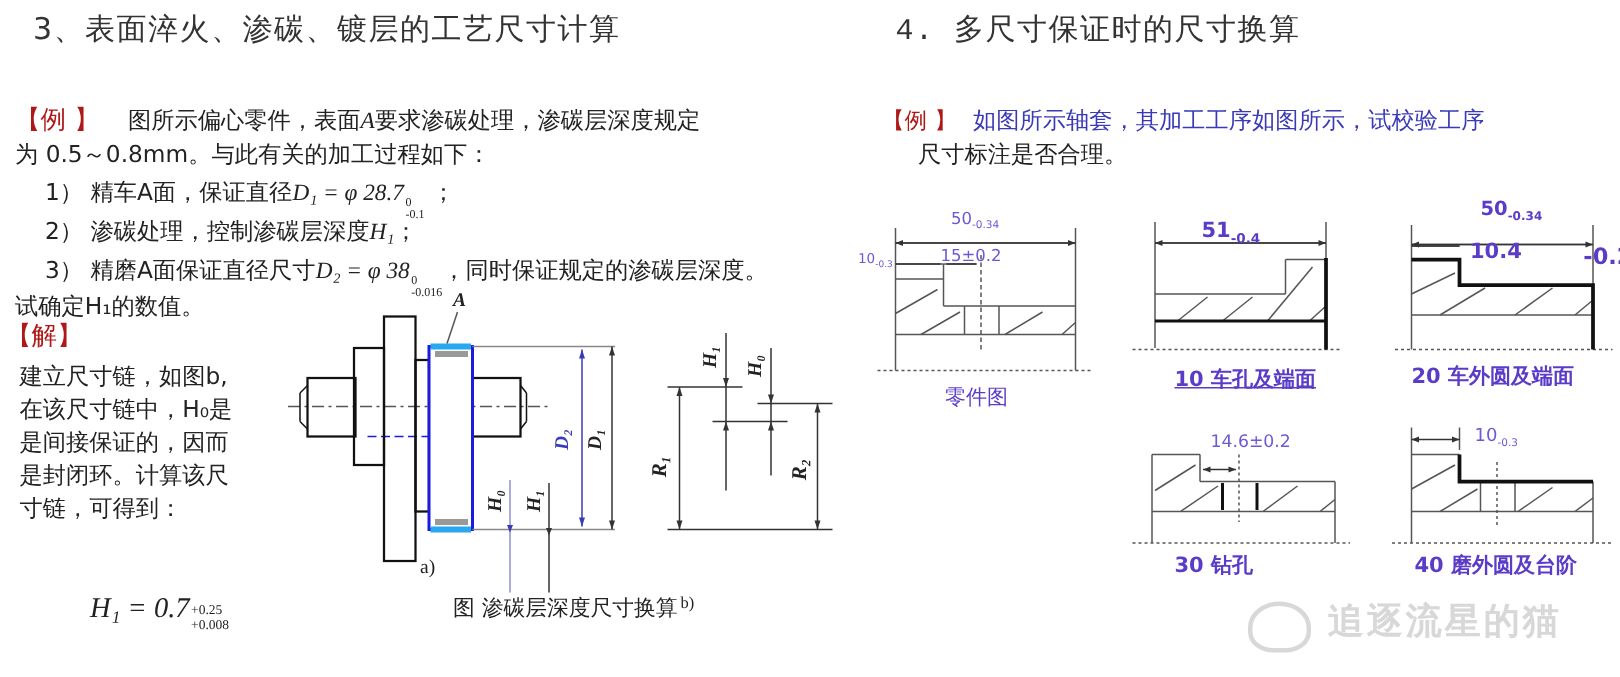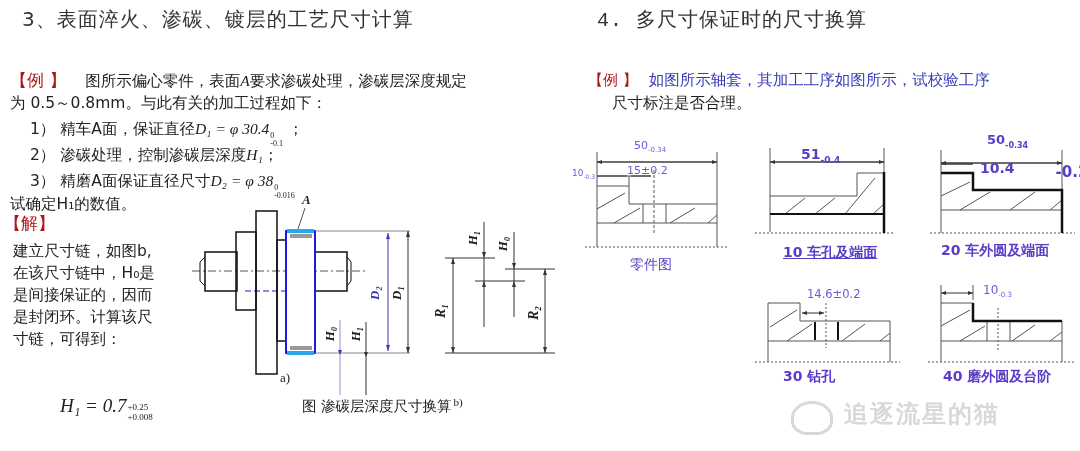--- a/index.html
+++ b/index.html
@@ -27,33 +27,33 @@
 
 <div class="abs heading" style="left:22px;top:6px;">3、表面淬火、渗碳、镀层的工艺尺寸计算</div>
 
 <div class="abs body-text" style="left:10px;top:70px;">
   <span class="red" style="font-size:17px;">【例 】</span>
   <span style="margin-left:14px;">图所示偏心零件，表面</span><span class="serif" style="font-style:italic;">A</span><span>要求渗碳处理，渗碳层深度规定</span>
 </div>
 <div class="abs body-text" style="left:10px;top:93px;">为 0.5～0.8mm。与此有关的加工过程如下：</div>
 
 <div class="abs body-text" style="left:30px;top:118px;">
-  <span>1）</span> <span>精车A面，保证直径</span><span class="serif" style="font-style:italic;">D₁ = φ 30.4</span><span class="sup-sub serif">
+  <span>1）</span> <span>精车A面，保证直径</span><span class="serif" style="font-style:italic;">D₁ = φ 28.7</span><span class="sup-sub serif">
       <span>0</span>
       <span>-0.1</span>
     </span> <span>；</span>
 </div>
 <div class="abs body-text" style="left:30px;top:144px;">
   <span>2）</span> <span>渗碳处理，控制渗碳层深度</span><span class="serif" style="font-style:italic;">H₁</span><span>；</span>
 </div>
 <div class="abs body-text" style="left:30px;top:170px;">
   <span>3）</span> <span>精磨A面保证直径尺寸</span><span class="serif" style="font-style:italic;">D₂ = φ 38</span><span class="sup-sub serif">
       <span>0</span>
       <span>-0.016</span>
-    </span>
+    </span><span>，同时保证规定的渗碳层深度。</span>
 </div>
 <div class="abs body-text" style="left:10px;top:194px;">试确定H₁的数值。</div>
 
 <div class="abs red" style="left:4px;top:212px;font-size:17px;">【解】</div>
 
 <div class="abs body-text" style="left:13px;top:240px;font-size:15.5px;line-height:22px;">
   <div>建立尺寸链，如图b,</div>
   <div>在该尺寸链中，H₀是</div>
   <div>是间接保证的，因而</div>
   <div>是封闭环。计算该尺</div>
@@ -266,16 +266,16 @@
 <div class="abs purple" style="left:980px;top:160px;font-size:14px;"><span>10.4</span><sub style="font-size:15px;margin-left:41px;">-0.2</sub></div>
 <div class="abs dimlabel" style="left:807px;top:287px;font-size:11.5px;">14.6±0.2</div>
 <div class="abs dimlabel" style="left:983px;top:283px;font-size:12px;"><span>10</span><sub style="font-size:7px;">-0.3</sub></div>
 
 <div class="abs cap" style="left:630px;top:256px;font-weight:normal;">零件图</div>
 <div class="abs cap" style="left:783px;top:244px;text-decoration:underline;">10  车孔及端面</div>
 <div class="abs cap" style="left:941px;top:242px;">20 车外圆及端面</div>
 <div class="abs cap" style="left:783px;top:368px;text-align:right;">30 钻孔</div>
 <div class="abs cap" style="left:943px;top:368px;">40 磨外圆及台阶</div>
 
-<div class="abs" style="left:791px;top:398px;">
+<div class="abs" style="left:832px;top:398px;">
   <span style="display:inline-block;width:36px;height:28px;border:3px solid #d8d8d8;border-radius:50% 50% 40% 40%;vertical-align:middle;margin-right:6px;"></span>
   <span class="watermark">追逐流星的猫</span>
 </div>
 
 </body></html>

